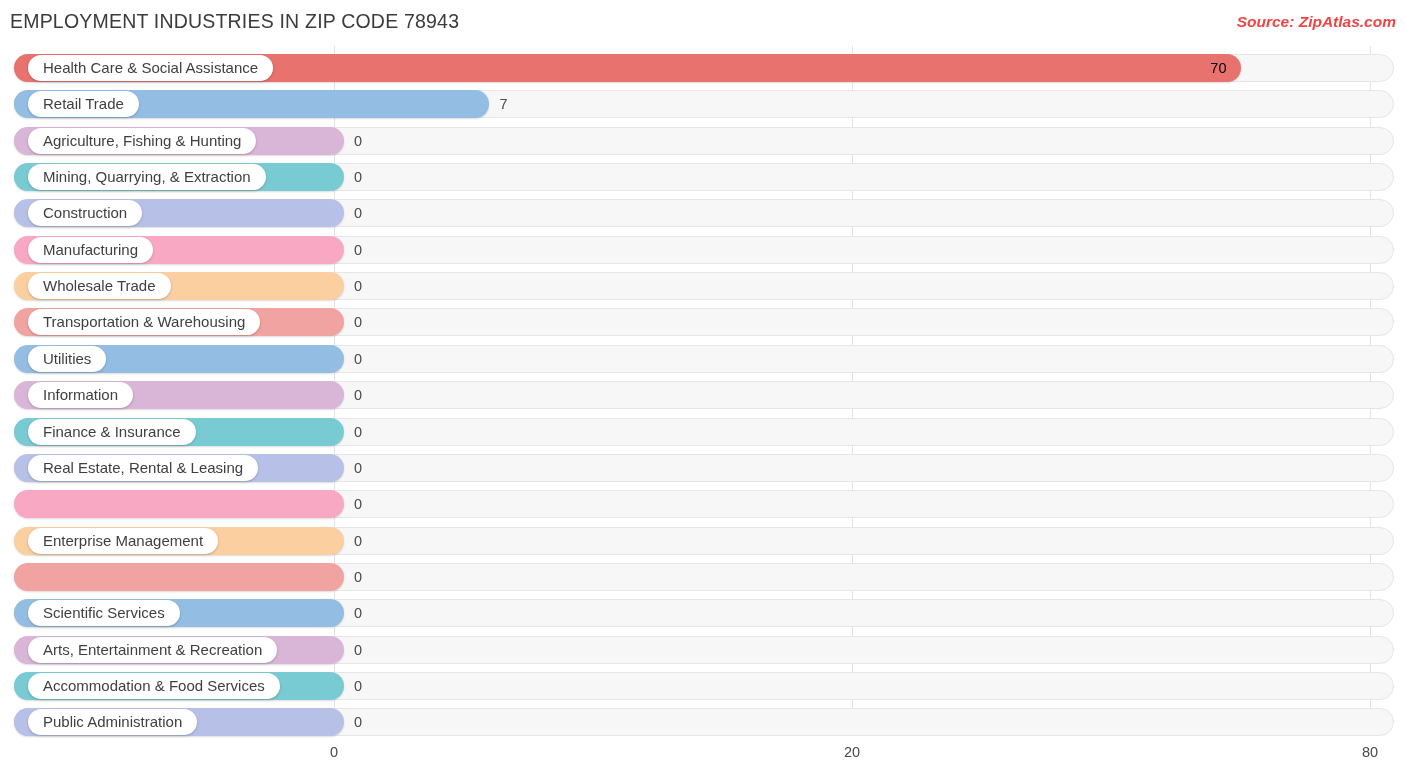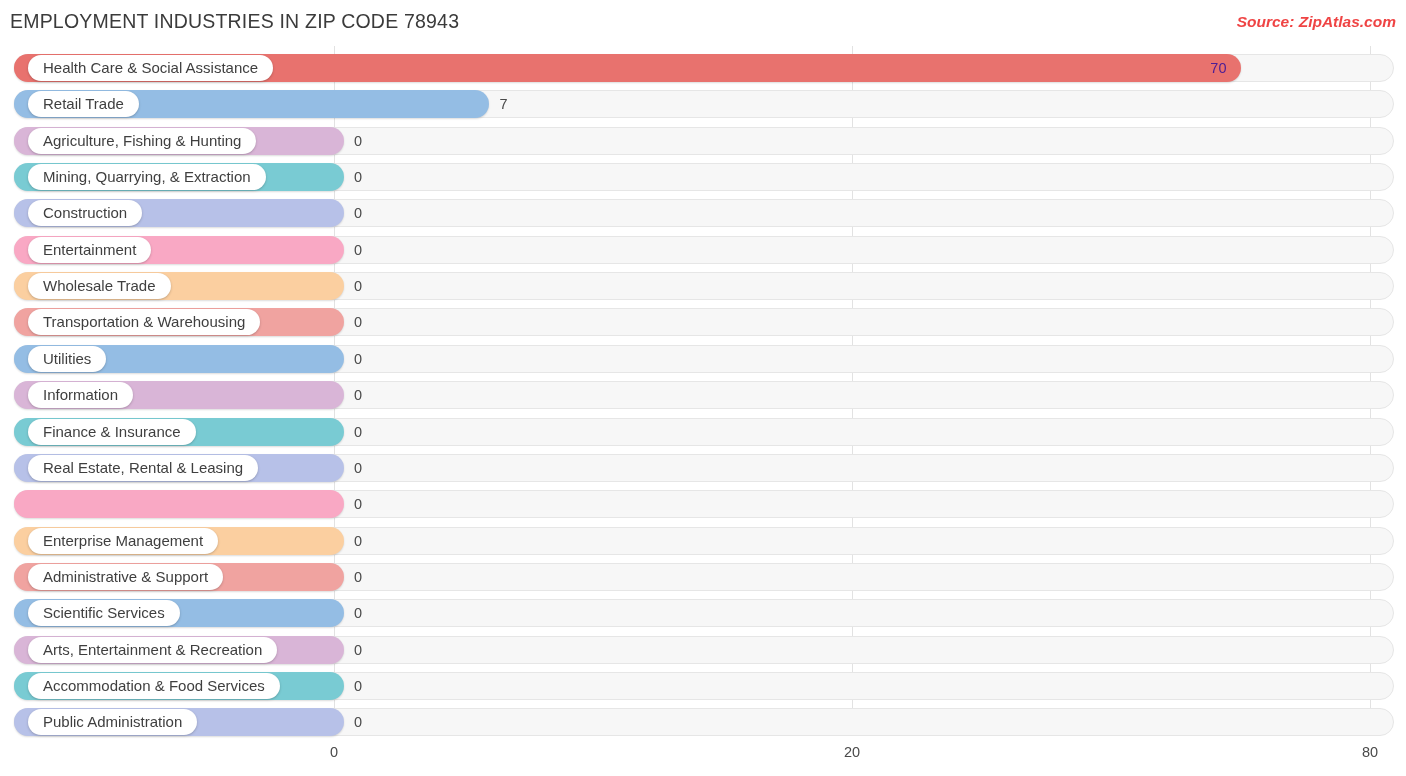--- a/index.html
+++ b/index.html
@@ -82,21 +82,21 @@
     box-sizing: border-box;
     border-radius: 14px;
     box-shadow: 0 1px 2px rgba(0,0,0,0.14);
   }
   .barval {
     position: absolute;
     right: 14px;
     top: 0;
     line-height: 28px;
     font-size: 14.5px;
-    color: #4c1d95;
+    color: #000000;
   }
   .outval {
     position: absolute;
     top: 0;
     line-height: 28px;
     font-size: 14.5px;
     color: #4a4a4a;
     white-space: nowrap;
   }
   .pill {
@@ -171,21 +171,21 @@
       <div class="row" style="top: 153.4px;">
         <div class="track"></div>
         <div class="bar" style="width: 330px; background: rgb(183, 193, 232);"></div>
         <div class="outval" style="left: 340px;">0</div>
         <div class="pill">Construction</div>
       </div>
       <div class="row" style="top: 189.75px;">
         <div class="track"></div>
         <div class="bar" style="width: 330px; background: rgb(249, 168, 196);"></div>
         <div class="outval" style="left: 340px;">0</div>
-        <div class="pill">Entertainment</div>
+        <div class="pill">Manufacturing</div>
       </div>
       <div class="row" style="top: 226.1px;">
         <div class="track"></div>
         <div class="bar" style="width: 330px; background: rgb(251, 207, 160);"></div>
         <div class="outval" style="left: 340px;">0</div>
         <div class="pill">Wholesale Trade</div>
       </div>
       <div class="row" style="top: 262.45px;">
         <div class="track"></div>
         <div class="bar" style="width: 330px; background: rgb(240, 163, 160);"></div>
@@ -224,21 +224,20 @@
       <div class="row" style="top: 480.55px;">
         <div class="track"></div>
         <div class="bar" style="width: 330px; background: rgb(251, 207, 160);"></div>
         <div class="outval" style="left: 340px;">0</div>
         <div class="pill">Enterprise Management</div>
       </div>
       <div class="row" style="top: 516.9px;">
         <div class="track"></div>
         <div class="bar" style="width: 330px; background: rgb(240, 163, 160);"></div>
         <div class="outval" style="left: 340px;">0</div>
-        <div class="pill">Administrative &amp; Support</div>
       </div>
       <div class="row" style="top: 553.25px;">
         <div class="track"></div>
         <div class="bar" style="width: 330px; background: rgb(148, 189, 228);"></div>
         <div class="outval" style="left: 340px;">0</div>
         <div class="pill">Scientific Services</div>
       </div>
       <div class="row" style="top: 589.6px;">
         <div class="track"></div>
         <div class="bar" style="width: 330px; background: rgb(217, 181, 215);"></div>

